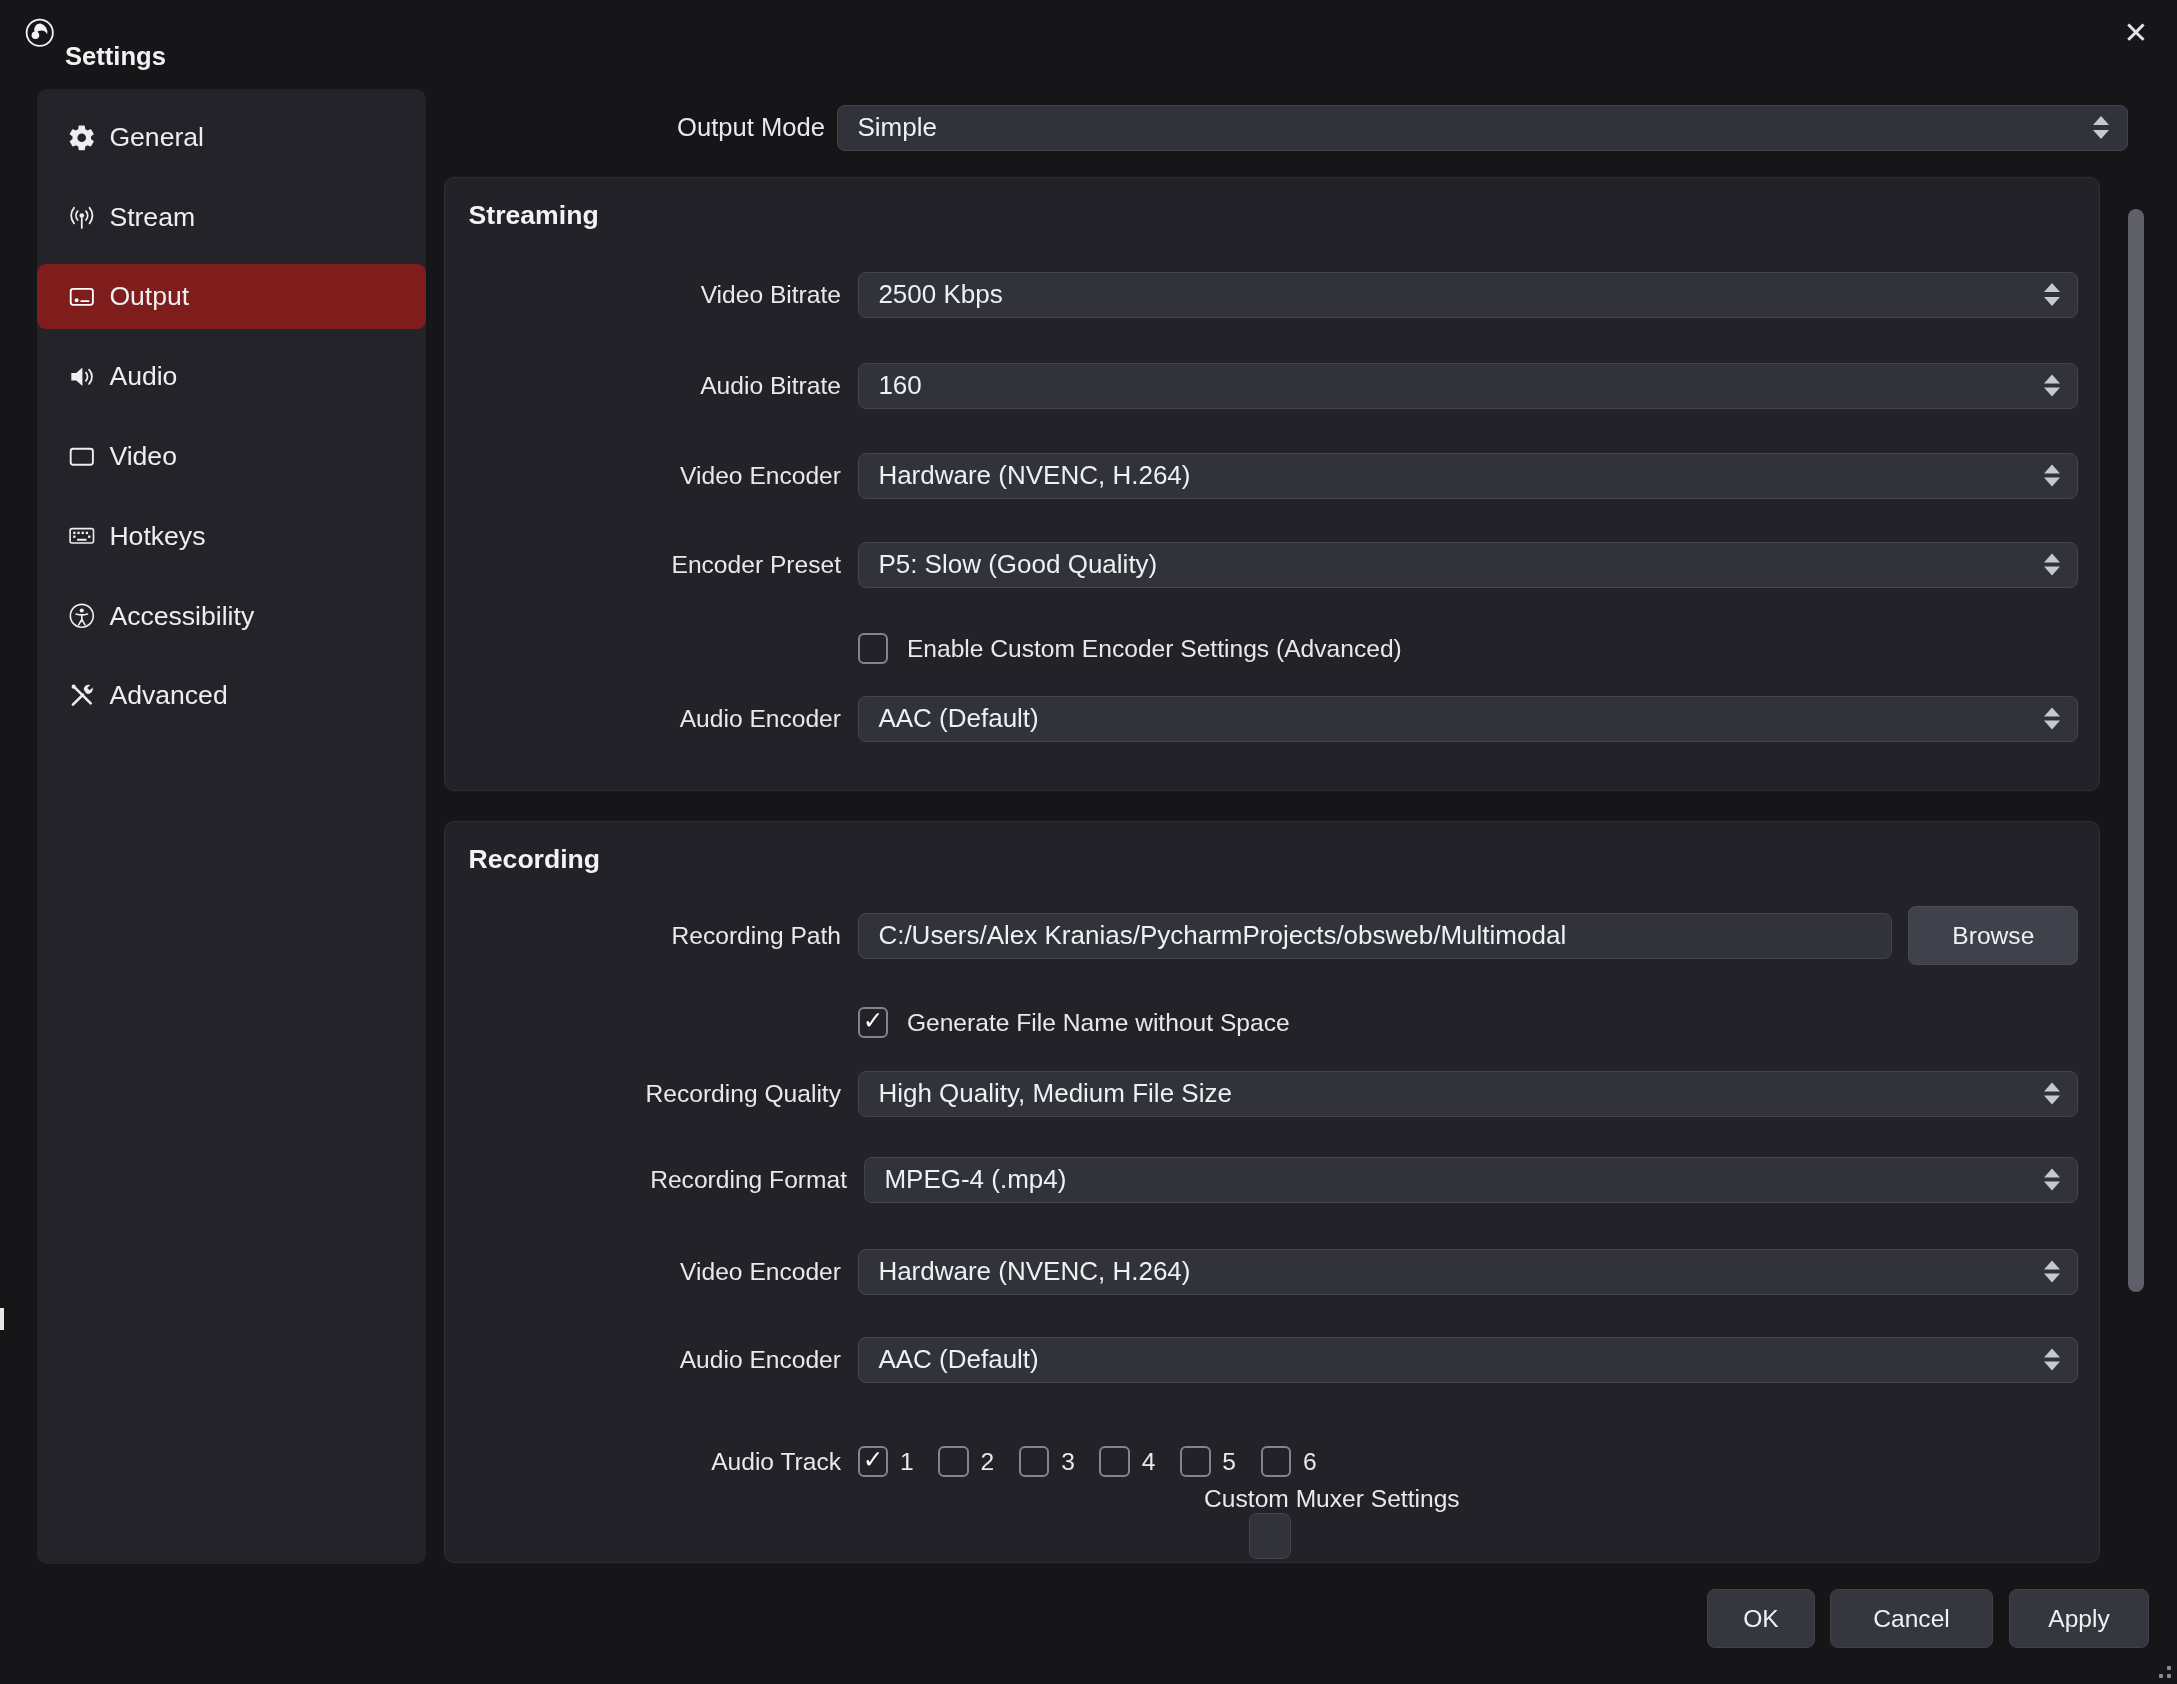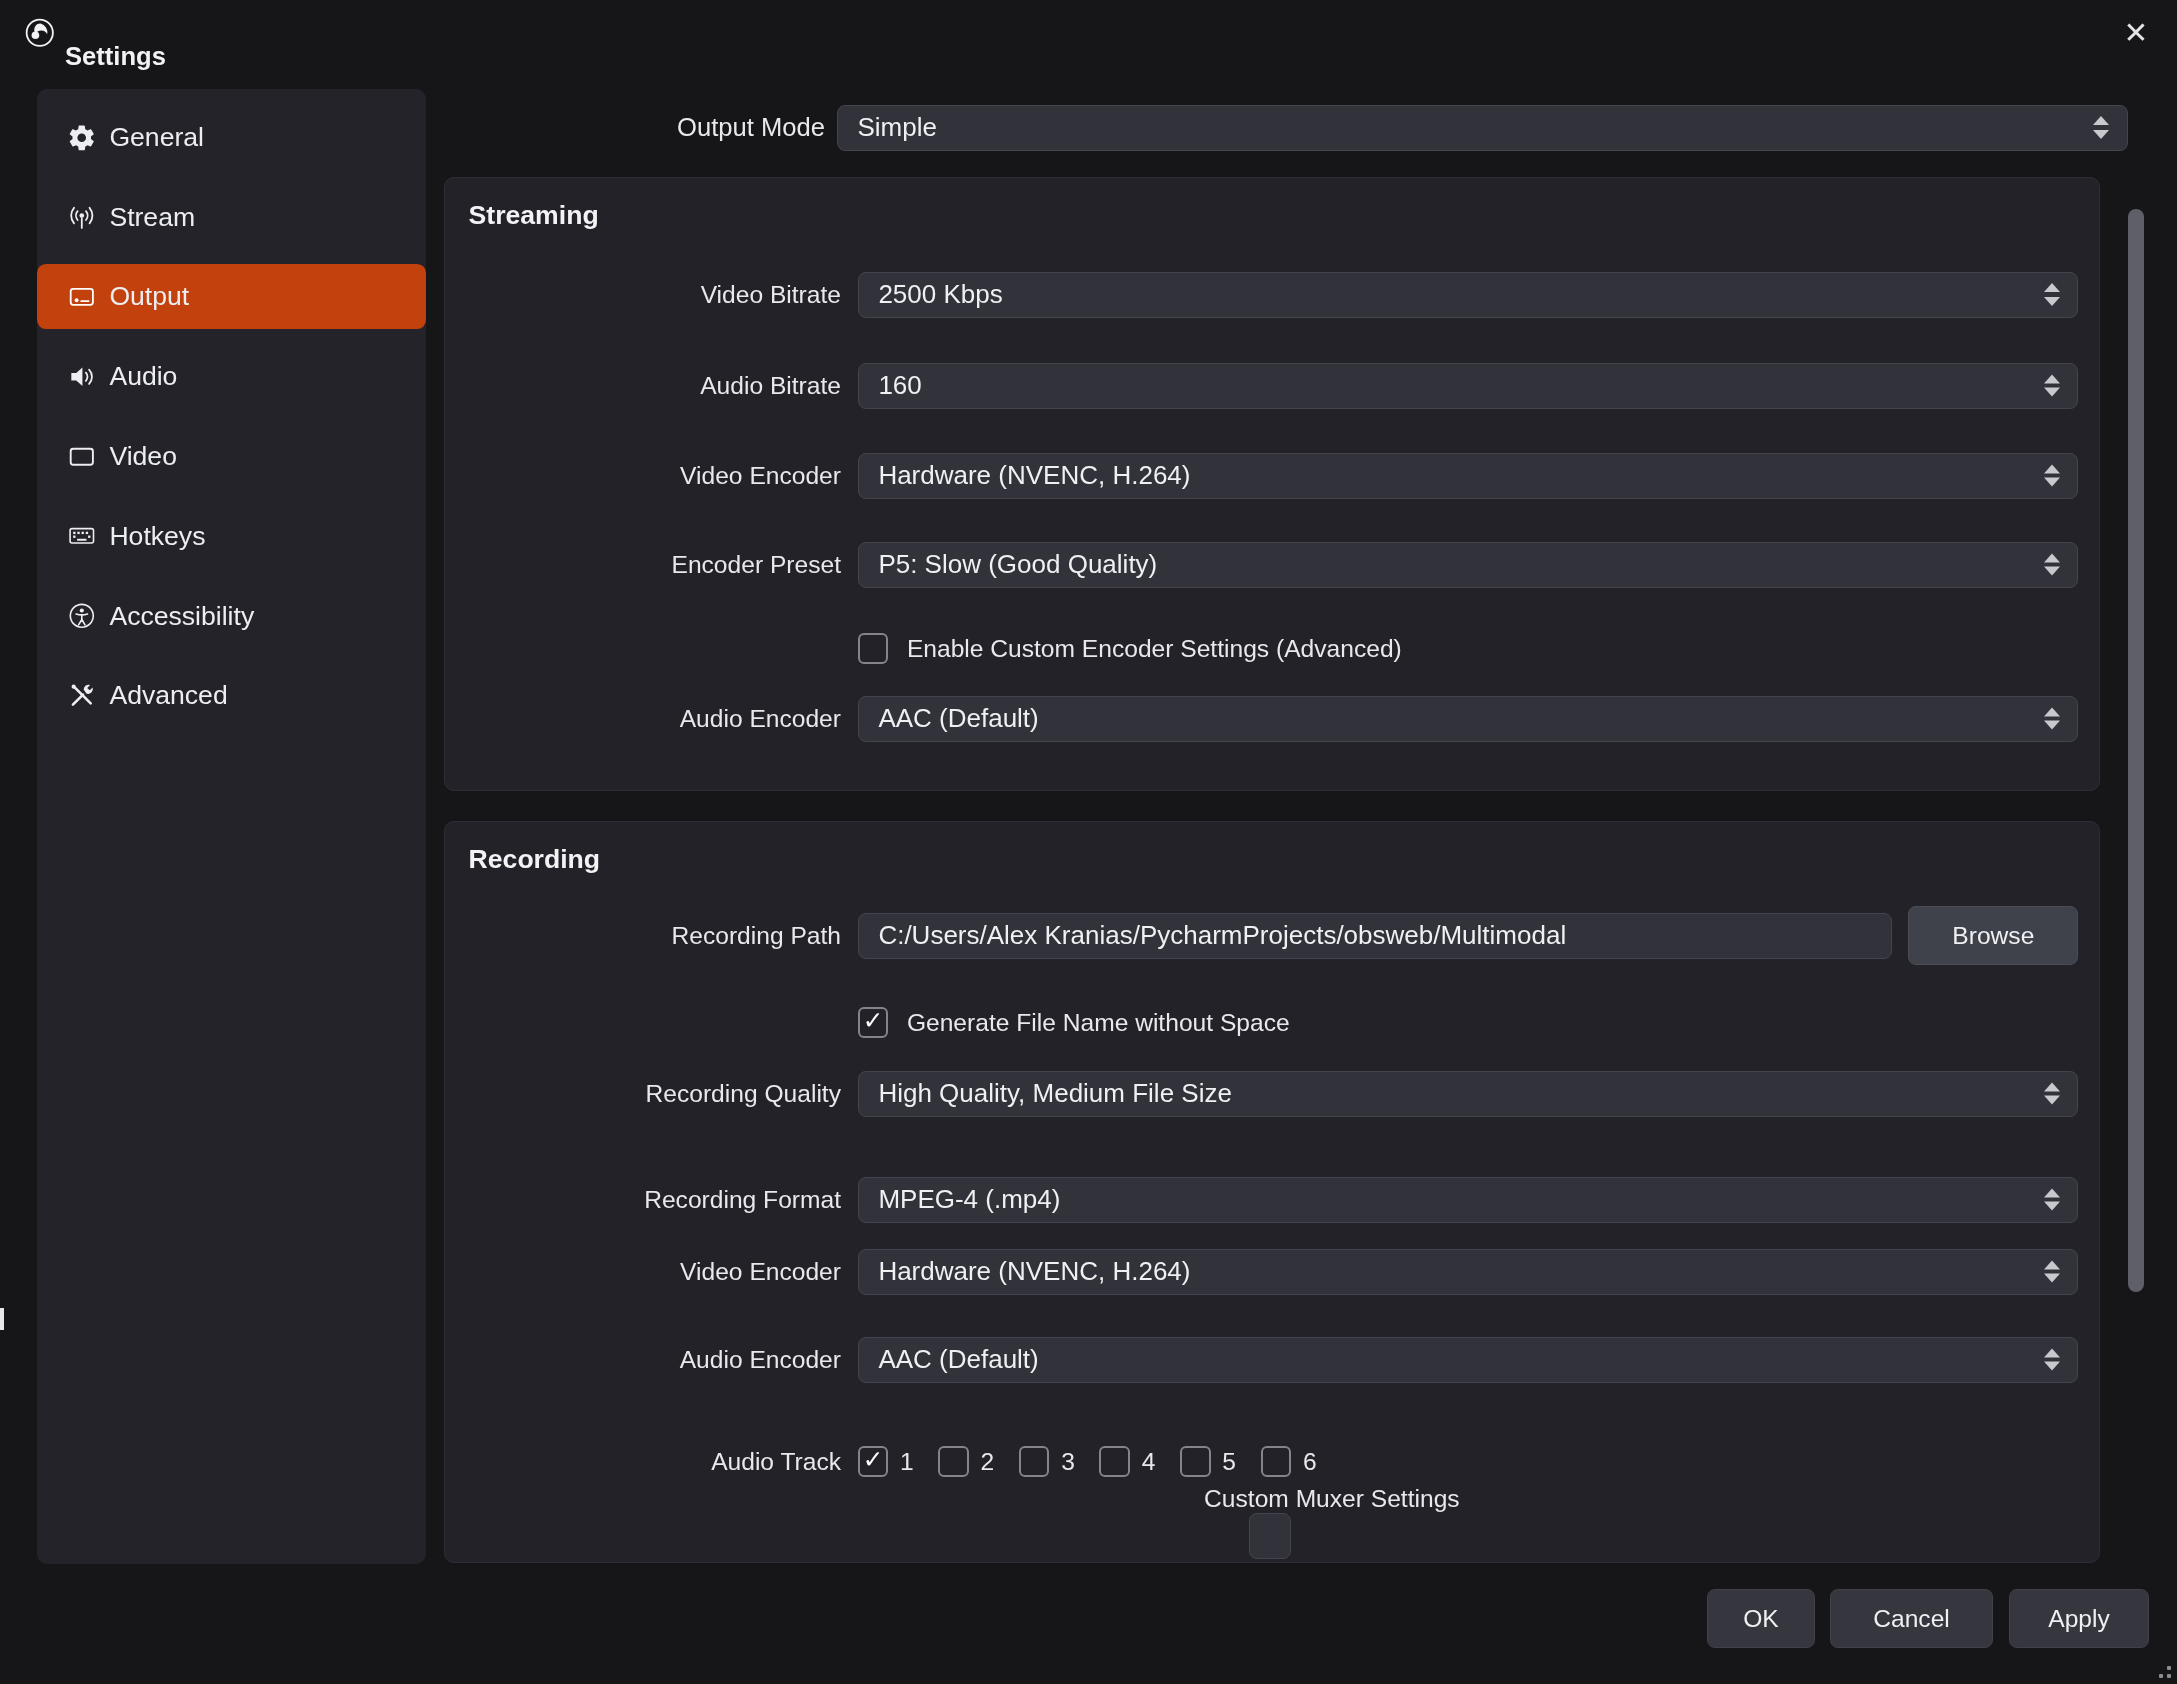--- a/index.html
+++ b/index.html
@@ -14,21 +14,21 @@
     display:flex;align-items:center;background:#161619;}
   .titlebar .logo{margin-left:23.6px;width:31.5px;height:31.5px;flex:none;}
   .titlebar .title{margin-left:9.9px;font-size:25.6px;font-weight:700;color:#f2f2f4;margin-top:48px;}
   .close-btn{position:absolute;right:21.7px;top:13.8px;width:39px;height:39px;
     display:flex;align-items:center;justify-content:center;font-size:29.6px;color:#e3e3e6;cursor:default;}
   
   .sidebar{position:absolute;left:37px;top:89px;width:389px;height:1475px;
     background:#232329;border-radius:9.9px;padding-top:15.8px;box-sizing:border-box;}
   .side-item{height:65px;margin:0 0 14.8px 0;border-radius:8.9px;display:flex;align-items:center;
     padding-left:30px;box-sizing:border-box;}
-  .side-item.selected{background:#c2410c;}
+  .side-item.selected{background:#7f1d1d;}
   .side-item .icn{width:29.6px;height:29.6px;flex:none;display:flex;align-items:center;justify-content:center;}
   .side-item .lab{margin-left:12.8px;font-size:26.6px;color:#eceef1;}
   .icn svg{width:29.6px;height:29.6px;display:block;}
   
   .section{position:absolute;left:444px;width:1656px;background:#222228;
     border:1px solid #2e2f36;border-radius:9.9px;box-sizing:border-box;}
   .sec-streaming{top:177px;height:614px;}
   .sec-recording{top:821px;height:742px;}
   .section-title{position:absolute;left:23.6px;top:21.7px;font-size:26.6px;font-weight:bold;color:#f3f3f5;}
   .row{position:absolute;left:0;right:20.7px;height:59px;display:flex;align-items:center;}
@@ -313,21 +313,21 @@
       <div class="field">
         <span>High Quality, Medium File Size</span>
         <span class="dd-arrows">
             <span class="tri up"></span>
             <span class="tri down"></span>
           </span>
       </div>
     </div>
   </div>
 
-  <div class="row" style="top:348px;">
+  <div class="row" style="top:328px;margin-left:6px;">
     <span class="lbl">Recording Format</span>
     <div class="ctl">
       <div class="field">
         <span>MPEG-4 (.mp4)</span>
         <span class="dd-arrows">
             <span class="tri up"></span>
             <span class="tri down"></span>
           </span>
       </div>
     </div>

